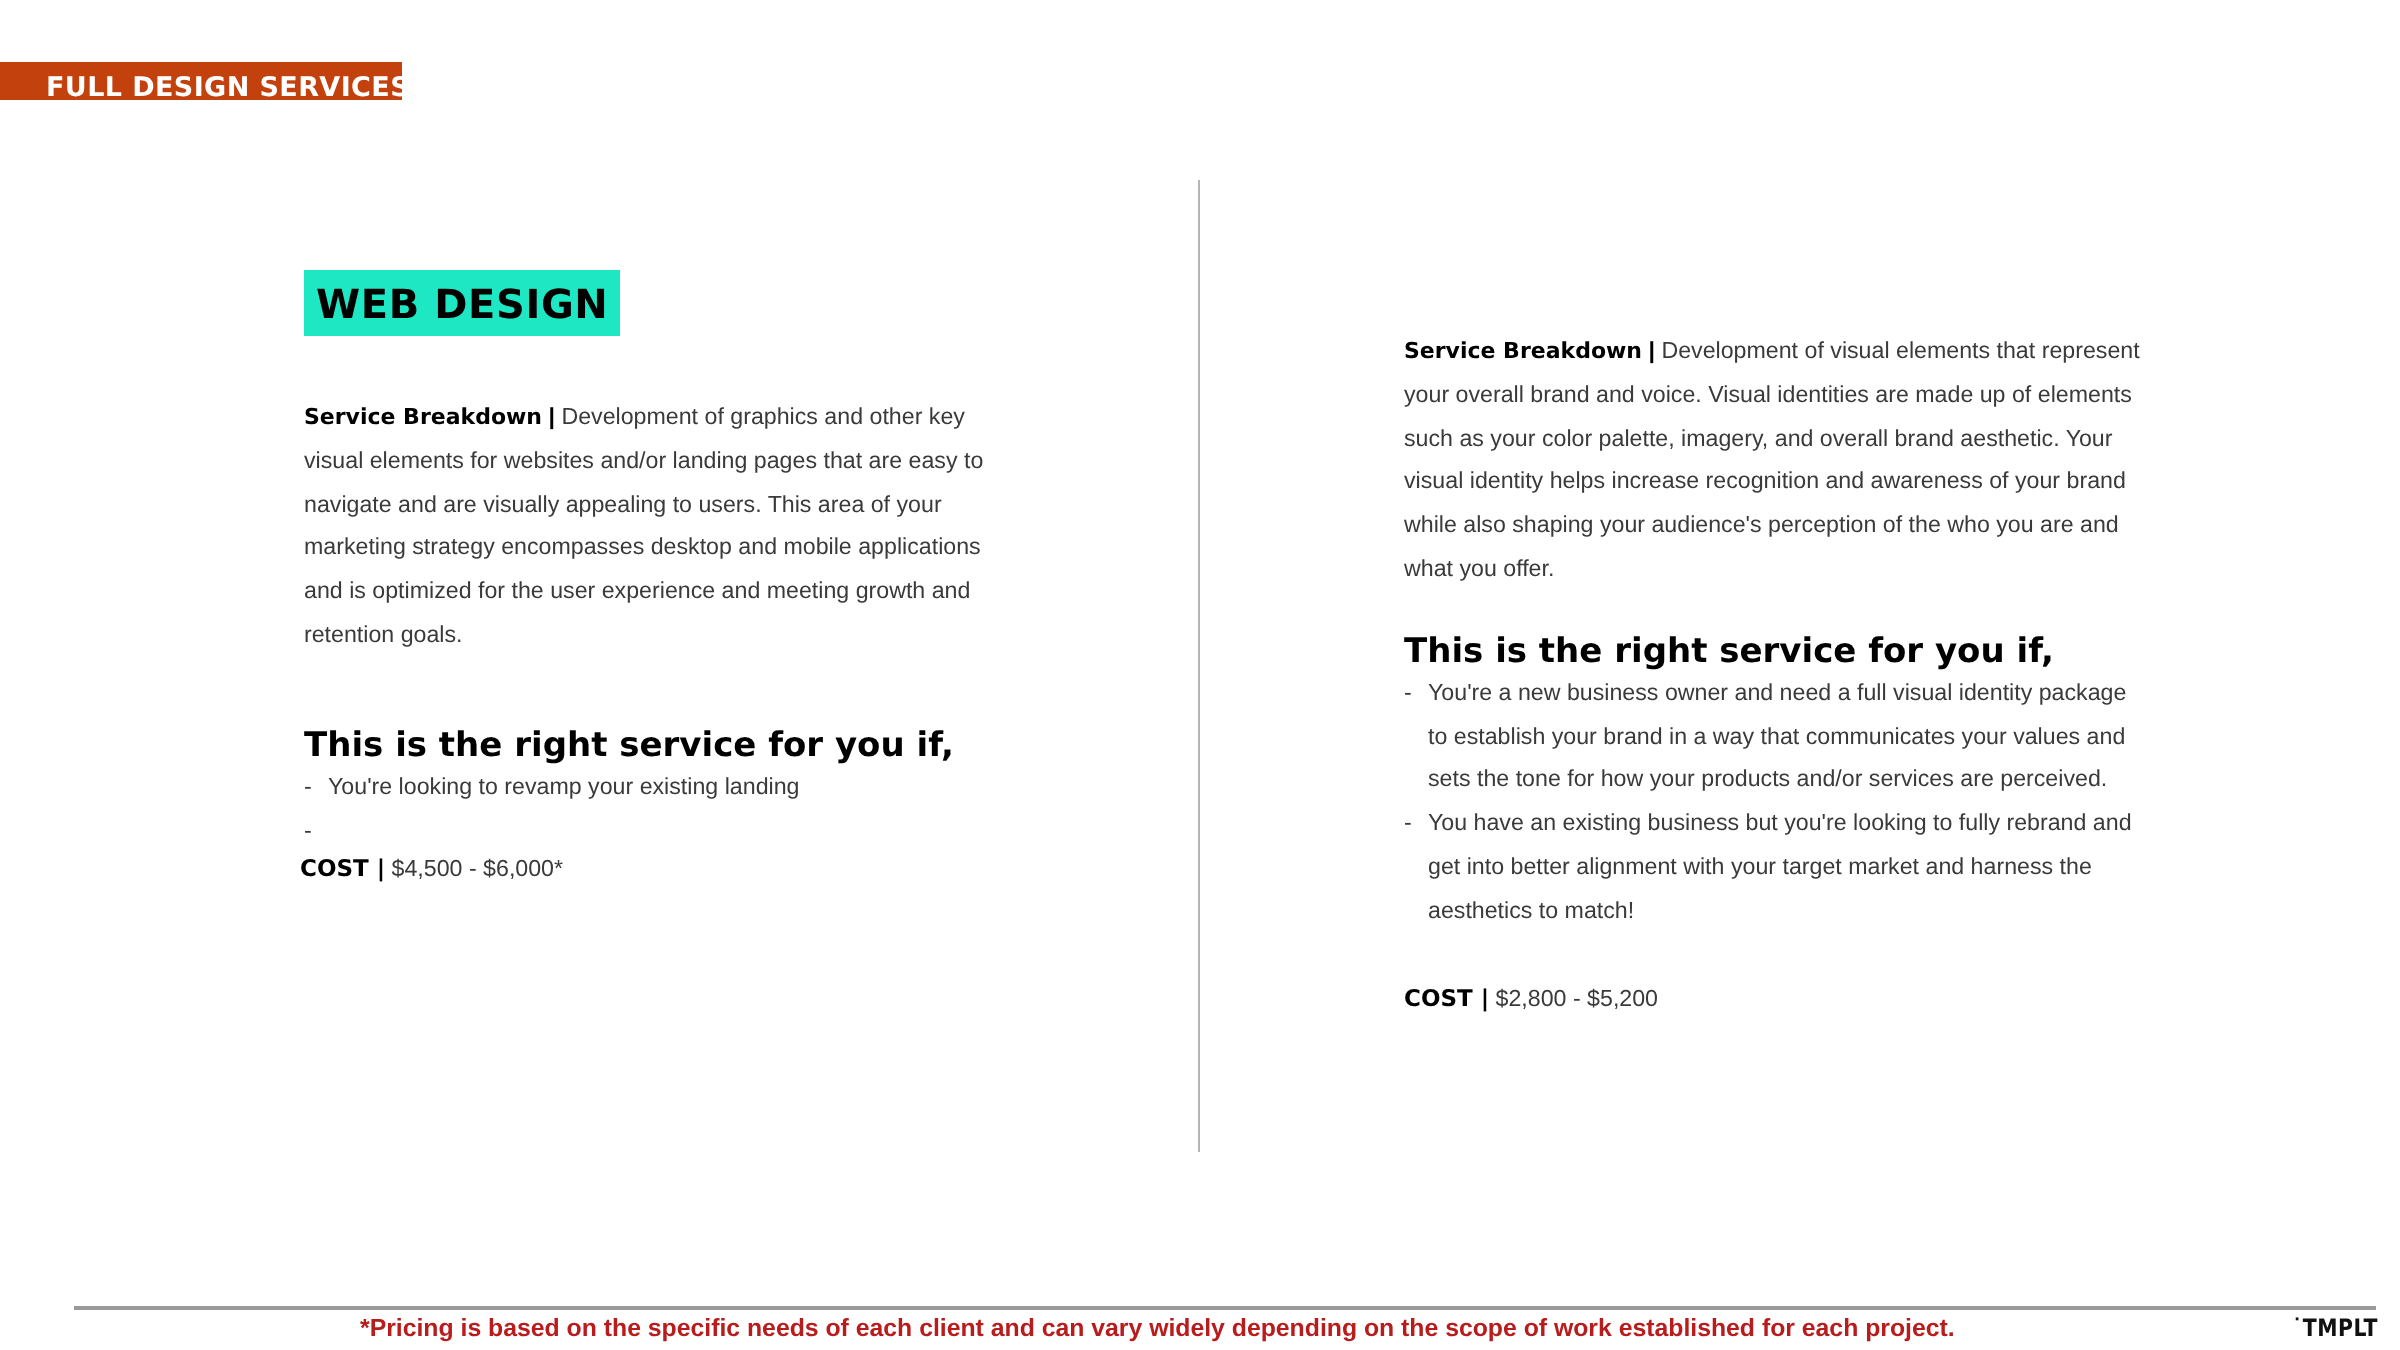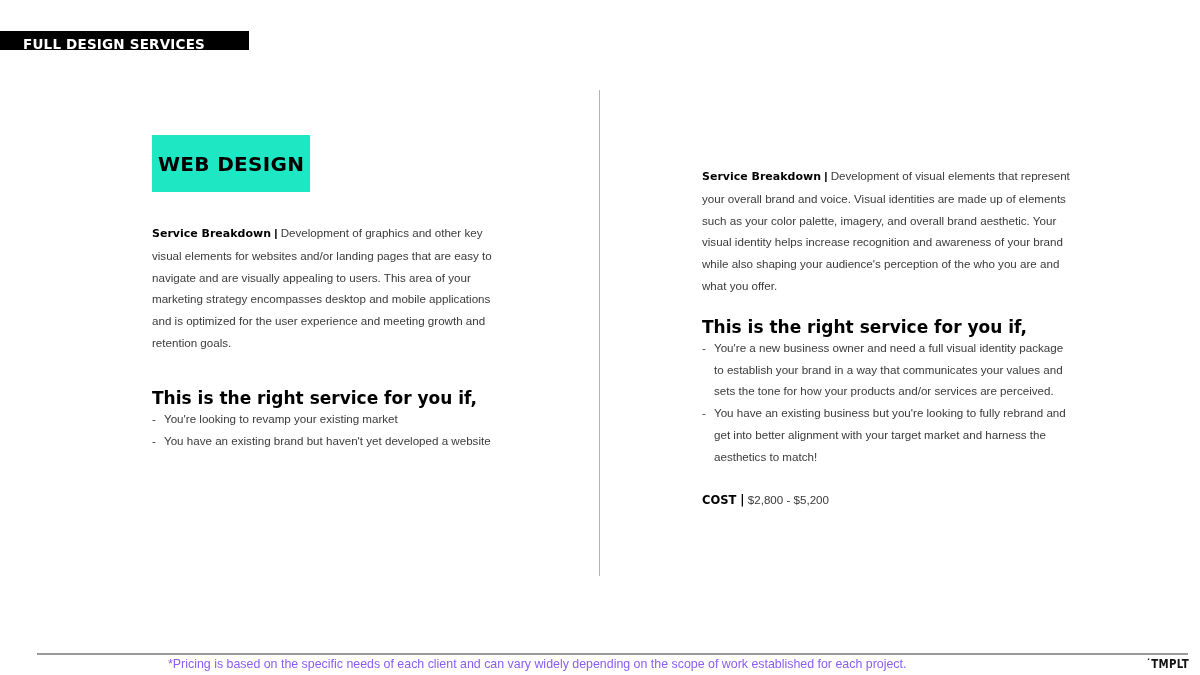--- a/index.html
+++ b/index.html
@@ -14,23 +14,22 @@
       overflow: hidden;
       font-family: "Liberation Sans", sans-serif;
       color: #222222;
     }
     .header-tab {
       position: absolute;
       left: 0;
       top: 31px;
       width: 201px;
       height: 19px;
-      background: #000000;
+      background: #c2410c;
       overflow: hidden;
-      padding-left: 48px;
     }
     .header-tab span {
       position: absolute;
       left: 23px;
       top: 5px;
       font-family: "DejaVu Sans", sans-serif;
       font-weight: bold;
       font-size: 13.5px;
       letter-spacing: 0.2px;
       color: #ffffff;
@@ -48,21 +47,21 @@
     .column {
       position: absolute;
       top: 135px;
     }
     .col-left { left: 152px; width: 360px; }
     .col-right { left: 702px; width: 370px; }
 
     .section-title {
       display: inline-block;
       background: #1ee8c4;
-      padding: 16px 6px;
+      padding: 4px 6px;
       height: 25px;
       line-height: 26px;
       font-family: "DejaVu Sans", sans-serif;
       font-weight: bold;
       font-size: 20px;
       letter-spacing: 0.3px;
       color: #000000;
       white-space: nowrap;
     }
     .breakdown {
@@ -121,26 +120,27 @@
     .footer-line {
       position: absolute;
       left: 37px;
       top: 653px;
       width: 1151px;
       height: 2px;
       background: #9a9a9a;
     }
     .footer-note {
       position: absolute;
-      left: 168px;
+      left: 180px;
       top: 656px;
       font-size: 12.4px;
-      color: #8b5cf6;
+      color: #b91c1c;
       white-space: nowrap;
       line-height: 16px;
+      font-weight: bold;
     }
     .logo {
       position: absolute;
       left: 1146px;
       top: 656px;
       font-family: "DejaVu Sans", sans-serif;
       font-weight: bold;
       font-size: 12px;
       letter-spacing: 0.3px;
       color: #111111;
@@ -166,30 +166,33 @@
     <span class="pipe">|</span>
     <span>Development of graphics and other key visual elements for websites and/or landing pages that are easy to navigate and are visually appealing to users. This area of your marketing strategy encompasses desktop and mobile applications and is optimized for the user experience and meeting growth and retention goals.</span>
   </div>
 
   <div style="height:34px"></div>
 
   <div class="fit-heading">This is the right service for you if,</div>
   <ul class="fit-list">
     <li>
       <span class="dash">-</span>
-      <span>You're looking to revamp your existing market</span>
-    </li>
-    <li>
-      <span class="dash">-</span>
-      <span>You have an existing brand but haven't yet developed a website</span>
+      <span>You're looking to revamp your existing landing</span>
+    </li>
+    <li>
+      <span class="dash">-</span>
     </li>
   </ul>
 
   <div style="height:19px"></div>
 
+  <div class="cost" style="margin-left:-2px">
+    <span class="cost-label">COST |</span>
+    <span>$4,500 - $6,000*</span>
+  </div>
 </div>
 
 <div class="column col-right">
 
   <div class="breakdown">
     <span class="lead">Service Breakdown</span>
     <span class="pipe">|</span>
     <span>Development of visual elements that represent your overall brand and voice. Visual identities are made up of elements such as your color palette, imagery, and overall brand aesthetic. Your visual identity helps increase recognition and awareness of your brand while also shaping your audience's perception of the who you are and what you offer.</span>
   </div>
 

